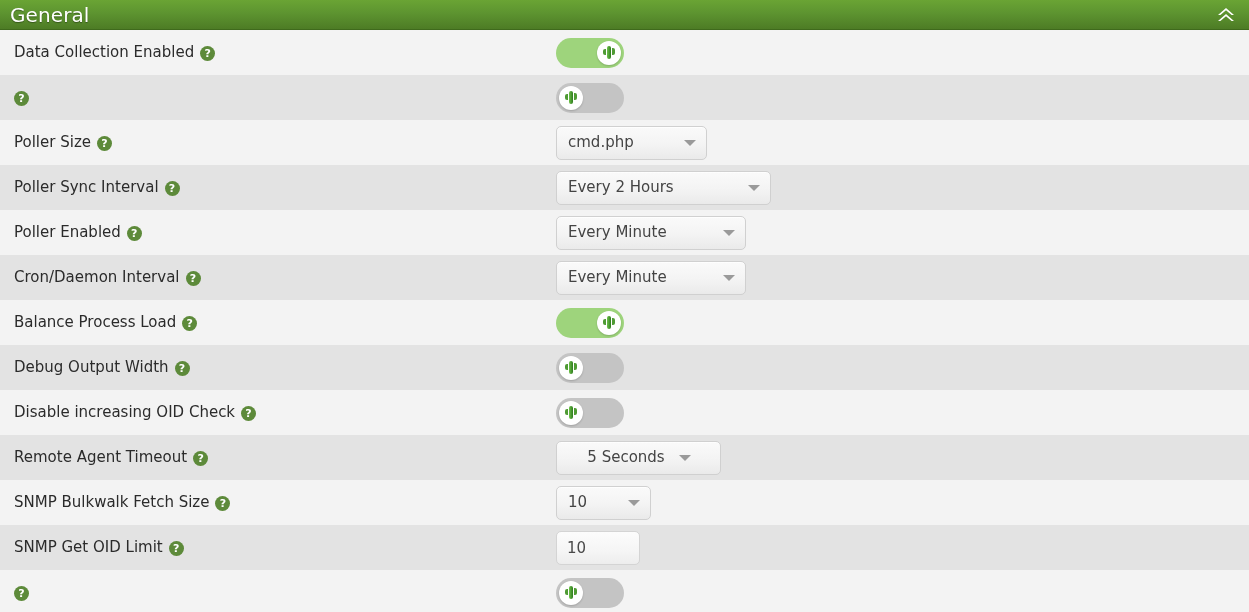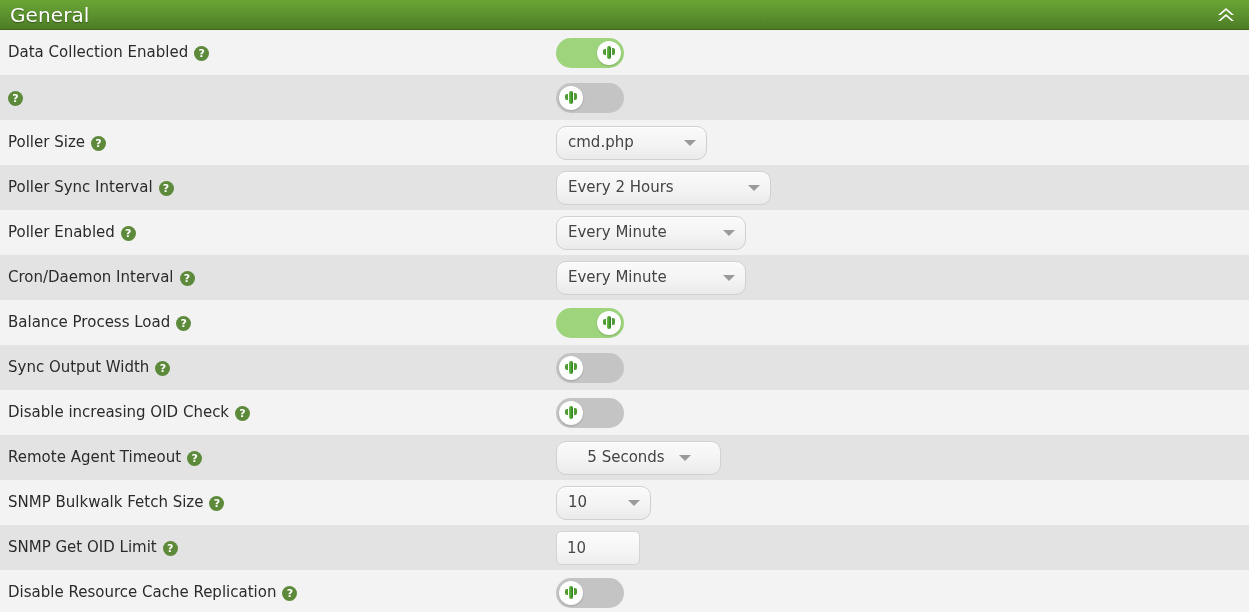--- a/index.html
+++ b/index.html
@@ -53,21 +53,21 @@
     display: flex;
     align-items: center;
     position: relative;
   }
   .row.odd  { background: #f3f3f3; }
   .row.even { background: #e3e3e3; }
 
   .row-label {
     width: 556px;
     flex: 0 0 556px;
-    padding-left: 8px;
+    padding-left: 14px;
     display: flex;
     align-items: center;
     gap: 6px;
     color: #2b2b2b;
     font-size: 15px;
     white-space: nowrap;
   }
   .row-label-text { line-height: 1; }
 
   
@@ -134,21 +134,21 @@
   }
   
   .knob-cactus .trunk { left: 5px; top: 1px; width: 4px; height: 13px; border-radius: 2px; background: linear-gradient(to right,#6ec24a,#2e7a1e); }
   .knob-cactus .armL  { left: 1px; top: 4px; width: 3px; height: 6px; border-radius: 2px 0 0 2px; background:#4f9b34;}
   .knob-cactus .armR  { left: 10px; top: 3px; width: 3px; height: 7px; border-radius: 0 2px 2px 0; background:#4f9b34;}
 
   
   .select {
     height: 34px;
     border: 1px solid #d0d0d0;
-    border-radius: 10px;
+    border-radius: 5px;
     background: linear-gradient(to bottom, #fafafa 0%, #f4f4f4 52%, #eaeaea 100%);
     display: inline-flex;
     align-items: center;
     justify-content: space-between;
     padding: 0 10px 0 11px;
     color: #444444;
     font-size: 15px;
     cursor: pointer;
     flex: 0 0 auto;
     box-shadow: 0 1px 0 rgba(255,255,255,.7) inset;
@@ -289,21 +289,21 @@
                 <i class="armL"></i>
                 <i class="armR"></i>
                 <i class="trunk"></i>
               </span>
             </div>
           </div>
         </div>
       </div>
       <div class="row even">
         <div class="row-label">
-          <span class="row-label-text">Sync Output Width</span>
+          <span class="row-label-text">Debug Output Width</span>
           <span class="help-icon">?</span>
         </div>
         <div class="row-control">
           <div class="toggle off">
             <div class="knob">
               <span class="knob-cactus">
                 <i class="armL"></i>
                 <i class="armR"></i>
                 <i class="trunk"></i>
               </span>
@@ -356,21 +356,20 @@
         <div class="row-label">
           <span class="row-label-text">SNMP Get OID Limit</span>
           <span class="help-icon">?</span>
         </div>
         <div class="row-control">
           <input type="text" class="textinput" value="10" style="width: 84px;">
         </div>
       </div>
       <div class="row odd">
         <div class="row-label">
-          <span class="row-label-text">Disable Resource Cache Replication</span>
           <span class="help-icon">?</span>
         </div>
         <div class="row-control">
           <div class="toggle off">
             <div class="knob">
               <span class="knob-cactus">
                 <i class="armL"></i>
                 <i class="armR"></i>
                 <i class="trunk"></i>
               </span>

